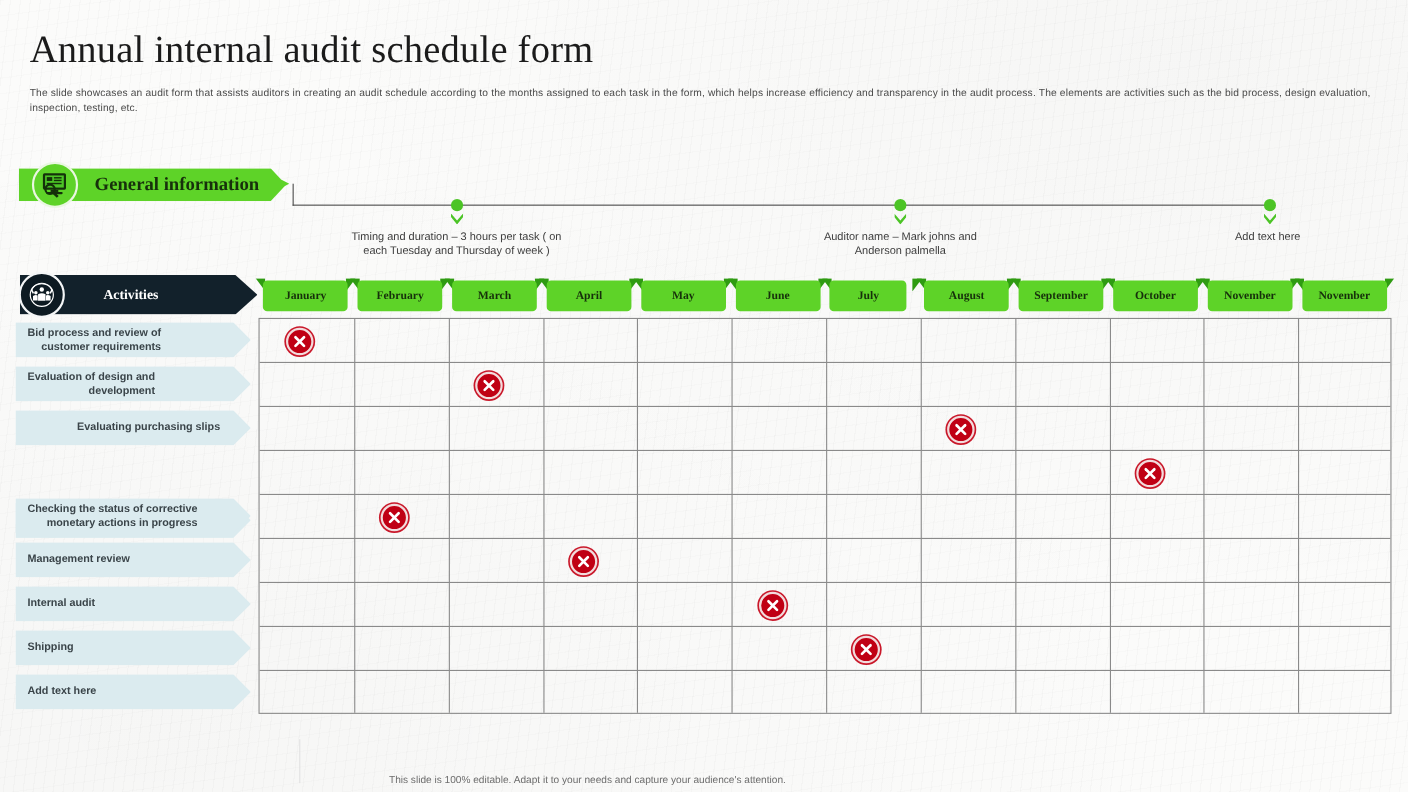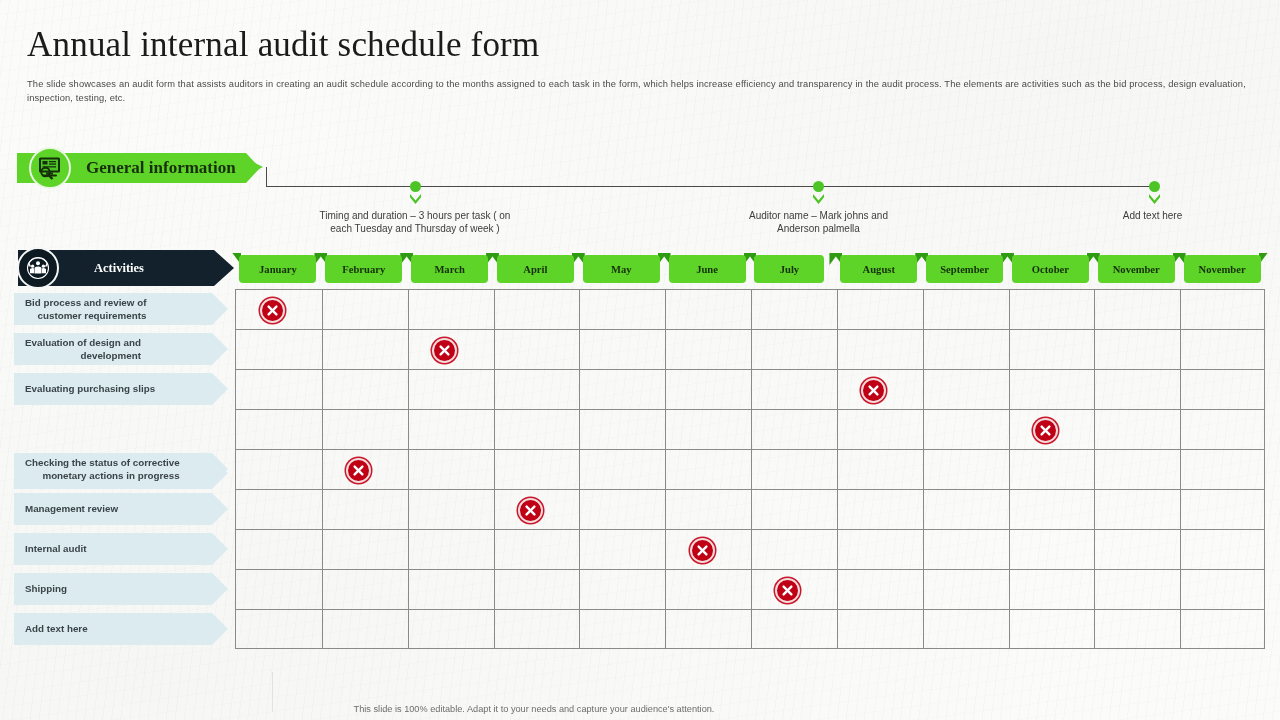--- a/index.html
+++ b/index.html
@@ -413,21 +413,21 @@
 
   <div id="act-labels">
       <div class="act-label" style="top: 293px;">
         <div class="act-label-text">Bid process and review of
 customer requirements</div>
       </div>
       <div class="act-label" style="top: 333px;">
         <div class="act-label-text">Evaluation of design and
 development</div>
       </div>
-      <div class="act-label" style="top: 373px;">
+      <div class="act-label" style="top: 373px; padding-left: 45px;">
         <div class="act-label-text">Evaluating purchasing slips</div>
       </div>
       <div class="act-label" style="top: 413px; margin-top: 44px;">
         <div class="act-label-text">Inspection and testing</div>
       </div>
       <div class="act-label" style="top: 453px;">
         <div class="act-label-text">Checking the status of corrective
 monetary actions in progress</div>
       </div>
       <div class="act-label" style="top: 493px;">

